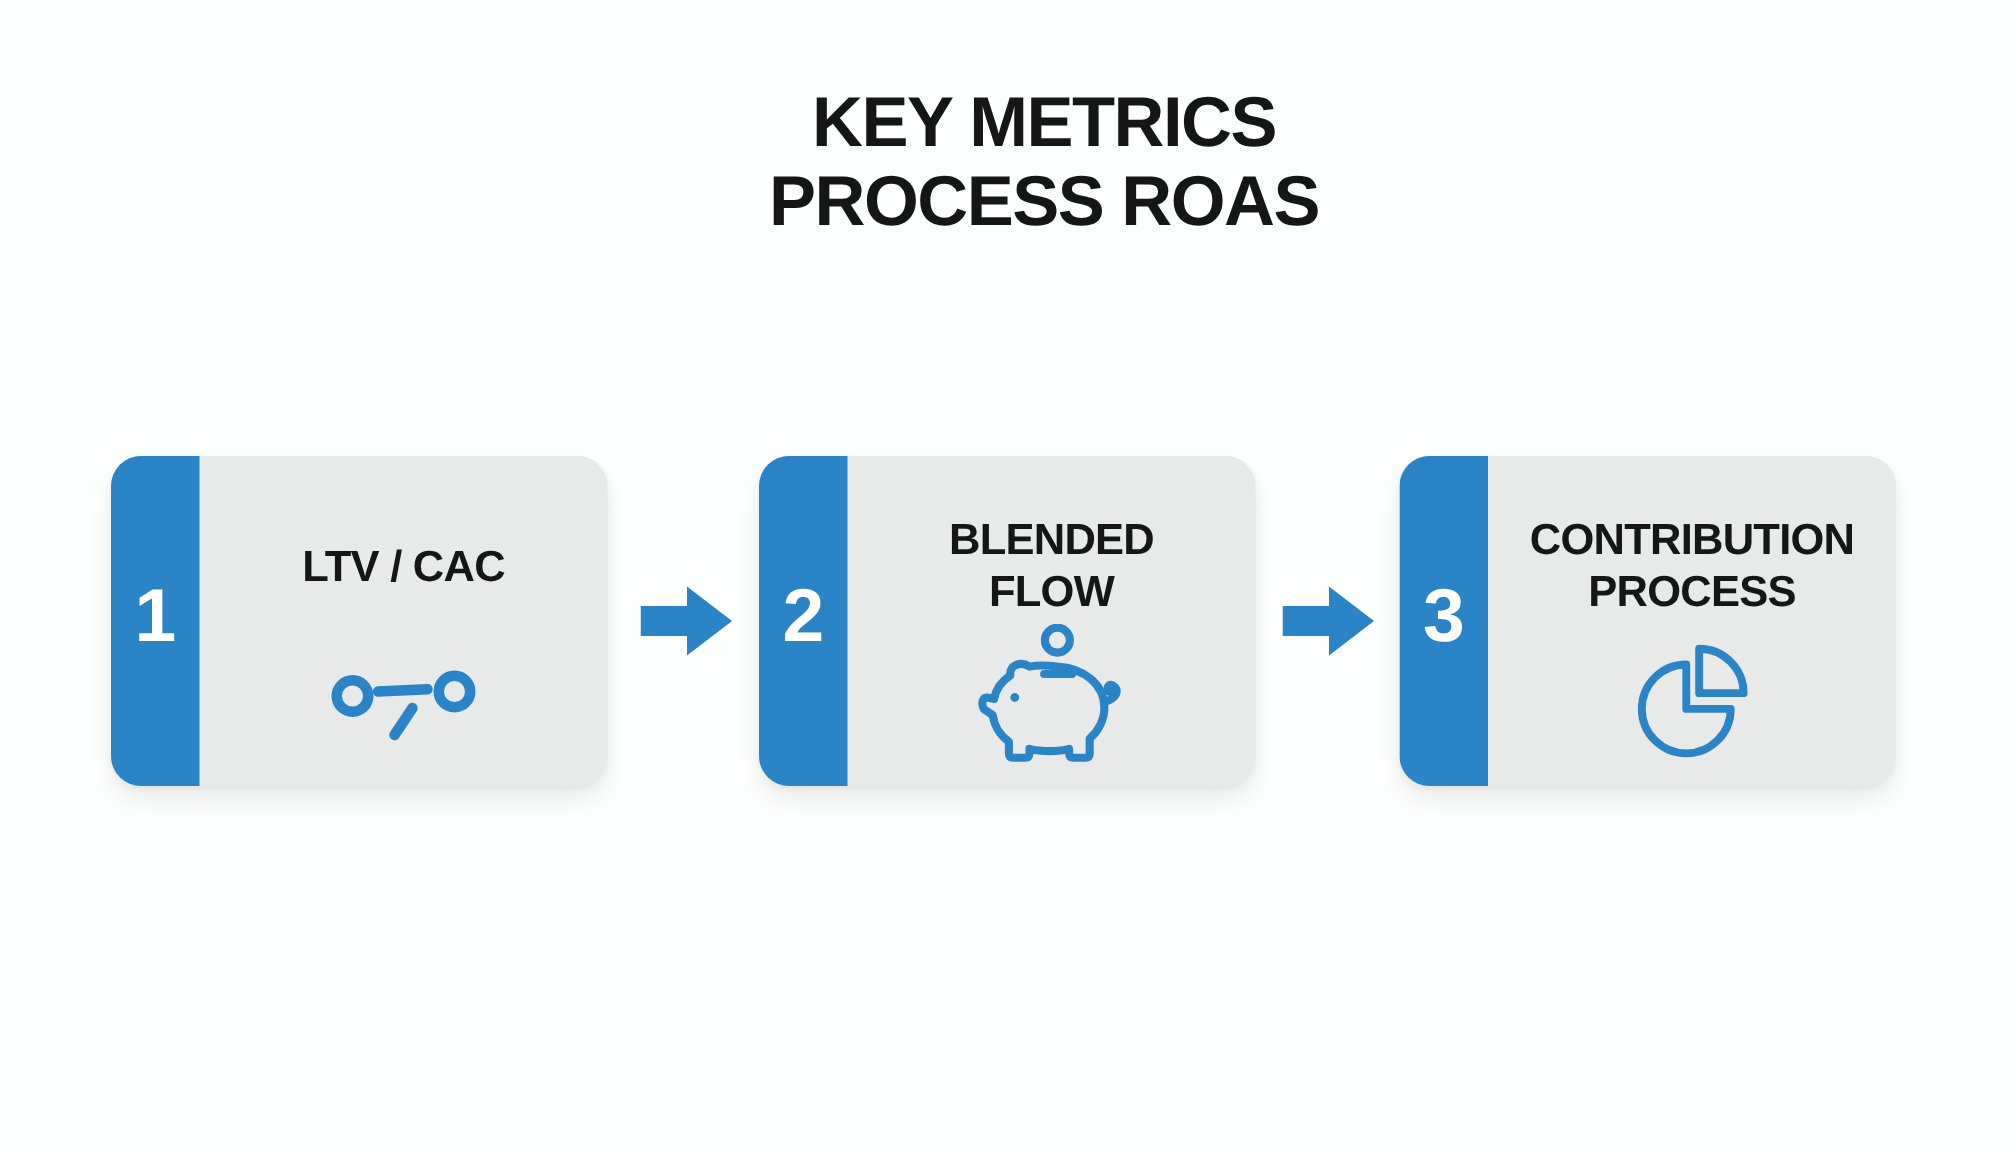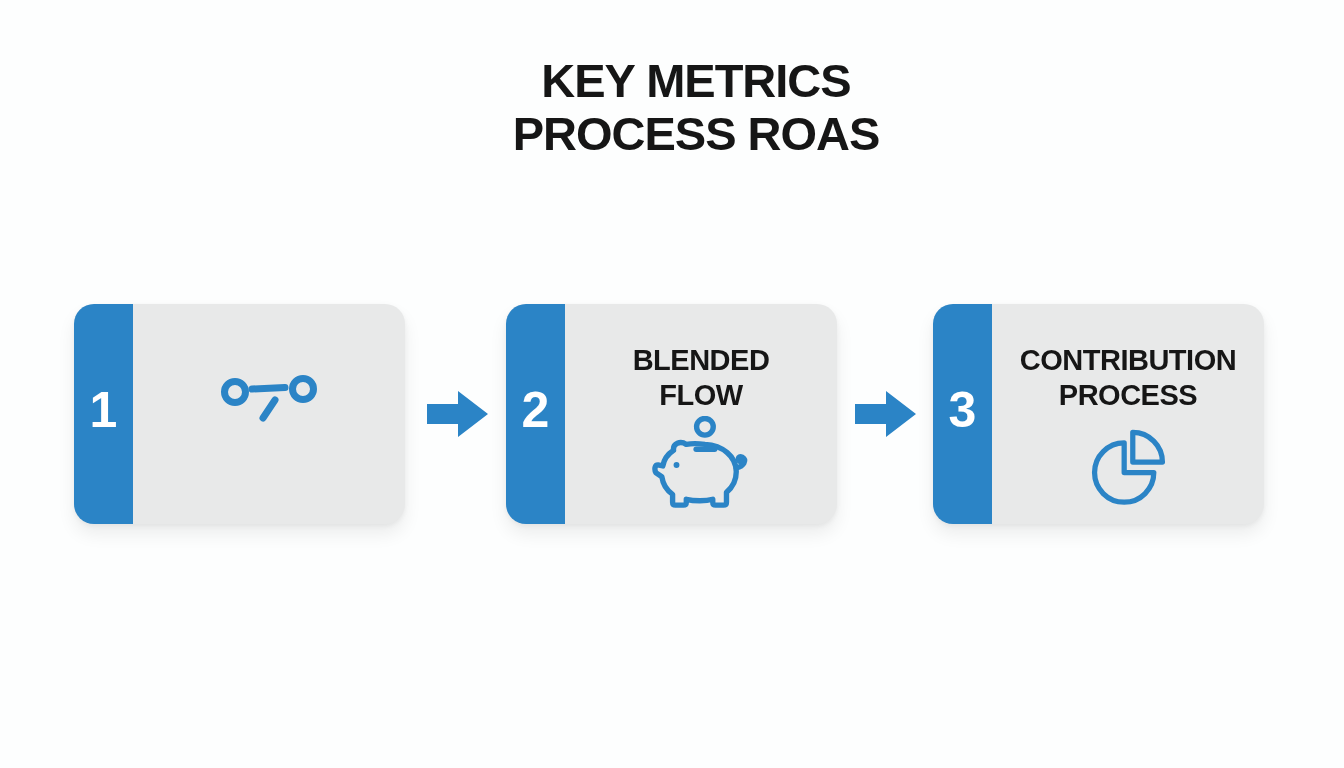--- a/index.html
+++ b/index.html
@@ -113,20 +113,23 @@
 <header class="title">
   <div>KEY METRICS</div>
   <div>PROCESS ROAS</div>
 </header>
 
 <div class="card c1">
   <div class="tab">
     <span class="num">1</span>
   </div>
   <div class="card-body">
+    <div class="label-wrap">
+      <span class="label">LTV / CAC</span>
+    </div>
     <div class="icon-wrap">
       <svg width="100" height="72" viewBox="0 0 100 72" stroke-width="7">
         <circle cx="16" cy="36" r="10.5"></circle>
         <circle cx="84" cy="33" r="10.5"></circle>
         <line x1="33" y1="33" x2="66" y2="31.5"></line>
         <line x1="44" y1="62" x2="56" y2="44"></line>
       </svg>
     </div>
   </div>
 </div>

